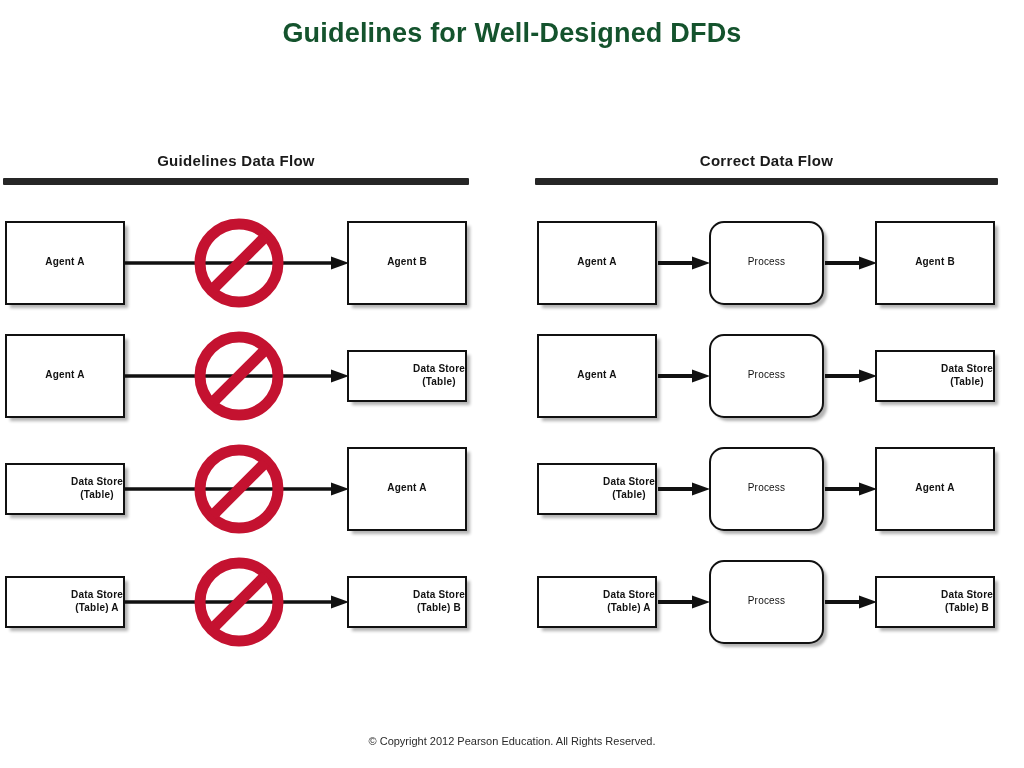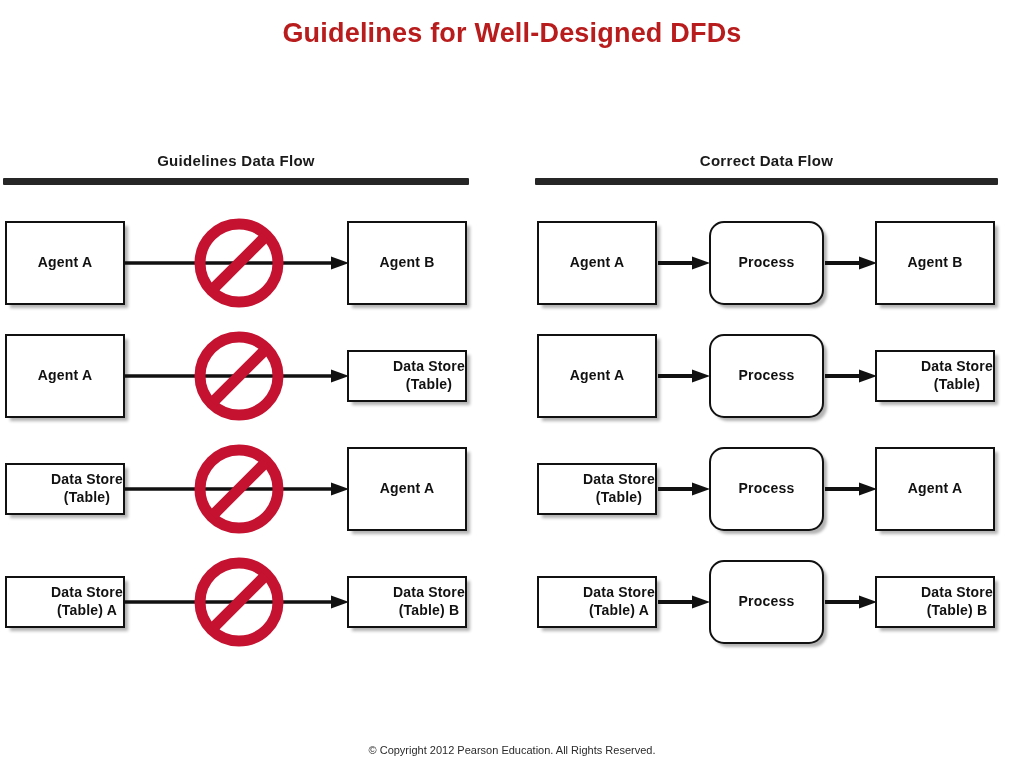--- a/index.html
+++ b/index.html
@@ -19,21 +19,21 @@
 
   
   .slide-title {
     position: absolute;
     left: 0;
     top: 18px;
     width: 1024px;
     text-align: center;
     font-size: 27px;
     font-weight: bold;
-    color: #b91c1c;
+    color: #14532d;
     letter-spacing: 0.2px;
     white-space: nowrap;
   }
 
   
   .column {
     position: absolute;
     top: 150px;
   }
   .column.incorrect { left: 3px;   width: 466px; }
@@ -71,33 +71,33 @@
   .node {
     position: absolute;
     background: #ffffff;
     border: 2.5px solid #111111;
     box-sizing: border-box;
     box-shadow: 4px 4px 3px -1px rgba(0,0,0,0.30);
     display: flex;
     align-items: center;
     justify-content: center;
     text-align: center;
-    font-size: 14px;
+    font-size: 10px;
     font-weight: bold;
     color: #111111;
     line-height: 1.22;
     letter-spacing: 0.2px;
     top: 50%;
     transform: translateY(-50%);
   }
   .node .node-label { display: block; white-space: pre-line; }
 
   .node.kind-agent     { width: 120px; height: 84px; }
   .node.kind-datastore { width: 120px; height: 52px; justify-content: flex-end; }
-  .node.kind-process   { width: 115px; height: 84px; border-radius: 15px; font-weight: bold; }
+  .node.kind-process   { width: 115px; height: 84px; border-radius: 15px; font-weight: normal; }
 
   
   .column.incorrect .node.col-src { left: 2px; }
   .column.incorrect .node.col-dst { left: 344px; }
   .column.incorrect .node.kind-agent.col-dst     { width: 120px; }
   .column.incorrect .node.kind-datastore.col-dst { width: 120px; }
 
   
   .column.correct .node.col-src { left: 2px; }
   .column.correct .node.col-mid { left: 174px; }
@@ -137,21 +137,20 @@
     position: absolute;
     left: 0;
     top: 735px;
     width: 1024px;
     text-align: center;
     box-sizing: border-box;
     font-size: 11px;
     color: #2b2b2b;
     font-family: "Liberation Sans", "DejaVu Sans", sans-serif;
     white-space: nowrap;
-    margin-top: 9px;
   }
 </style>
 </head>
 <body>
 
 <div class="slide-title">Guidelines for Well-Designed DFDs</div>
 
 <section class="column incorrect">
   <div class="column-header">Guidelines Data Flow</div>
   <div class="column-rule"></div>

